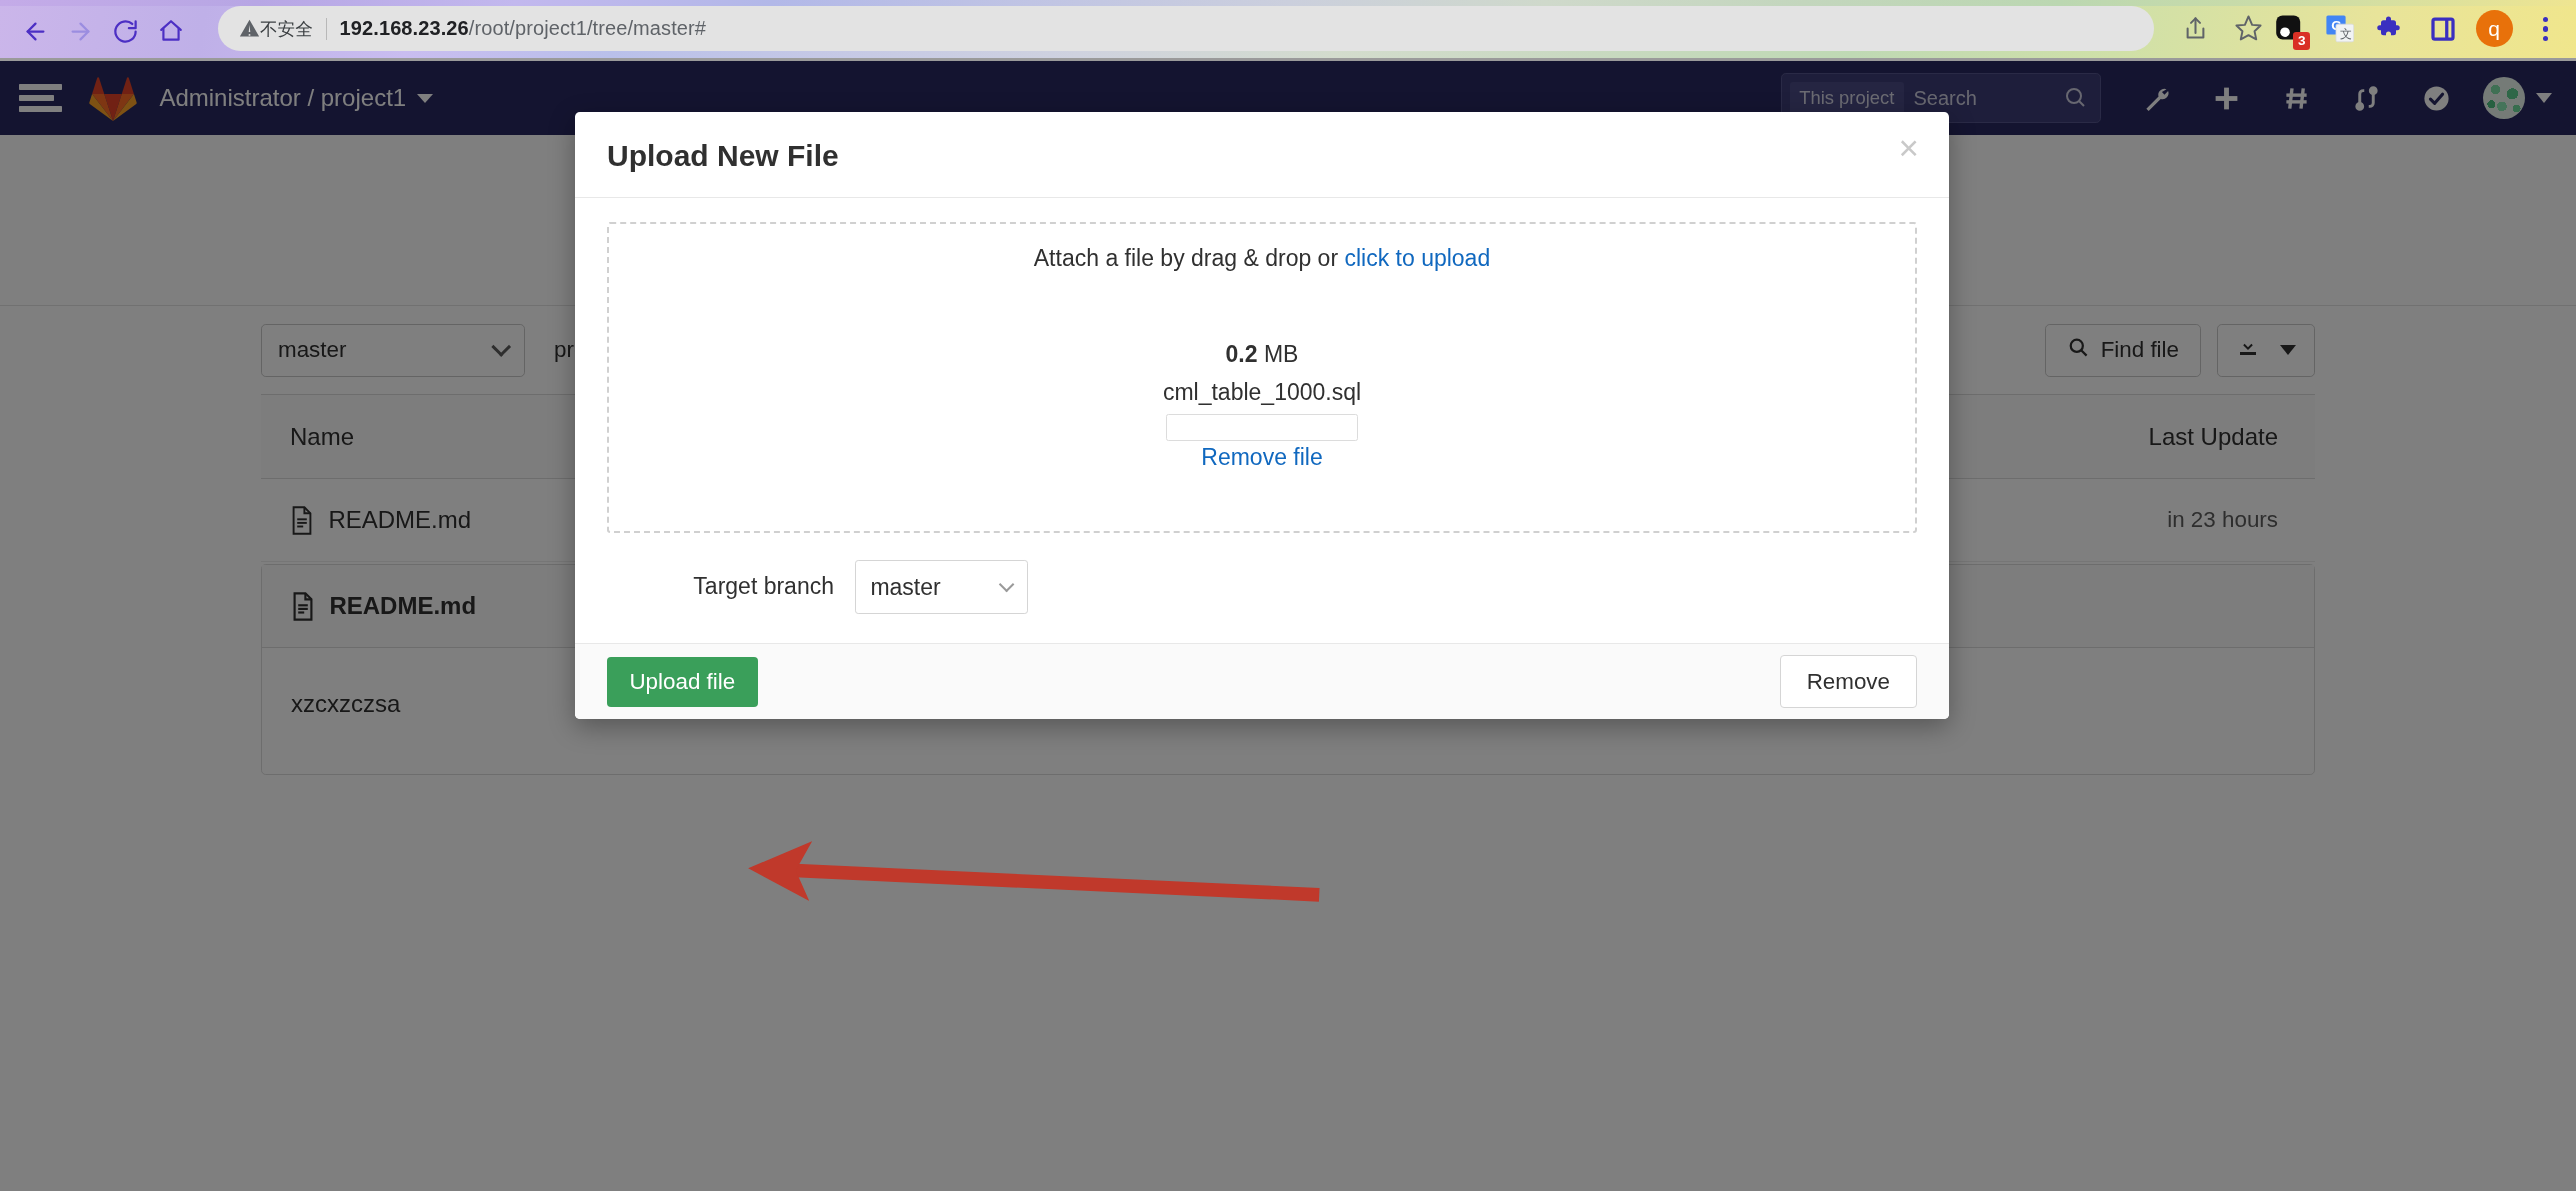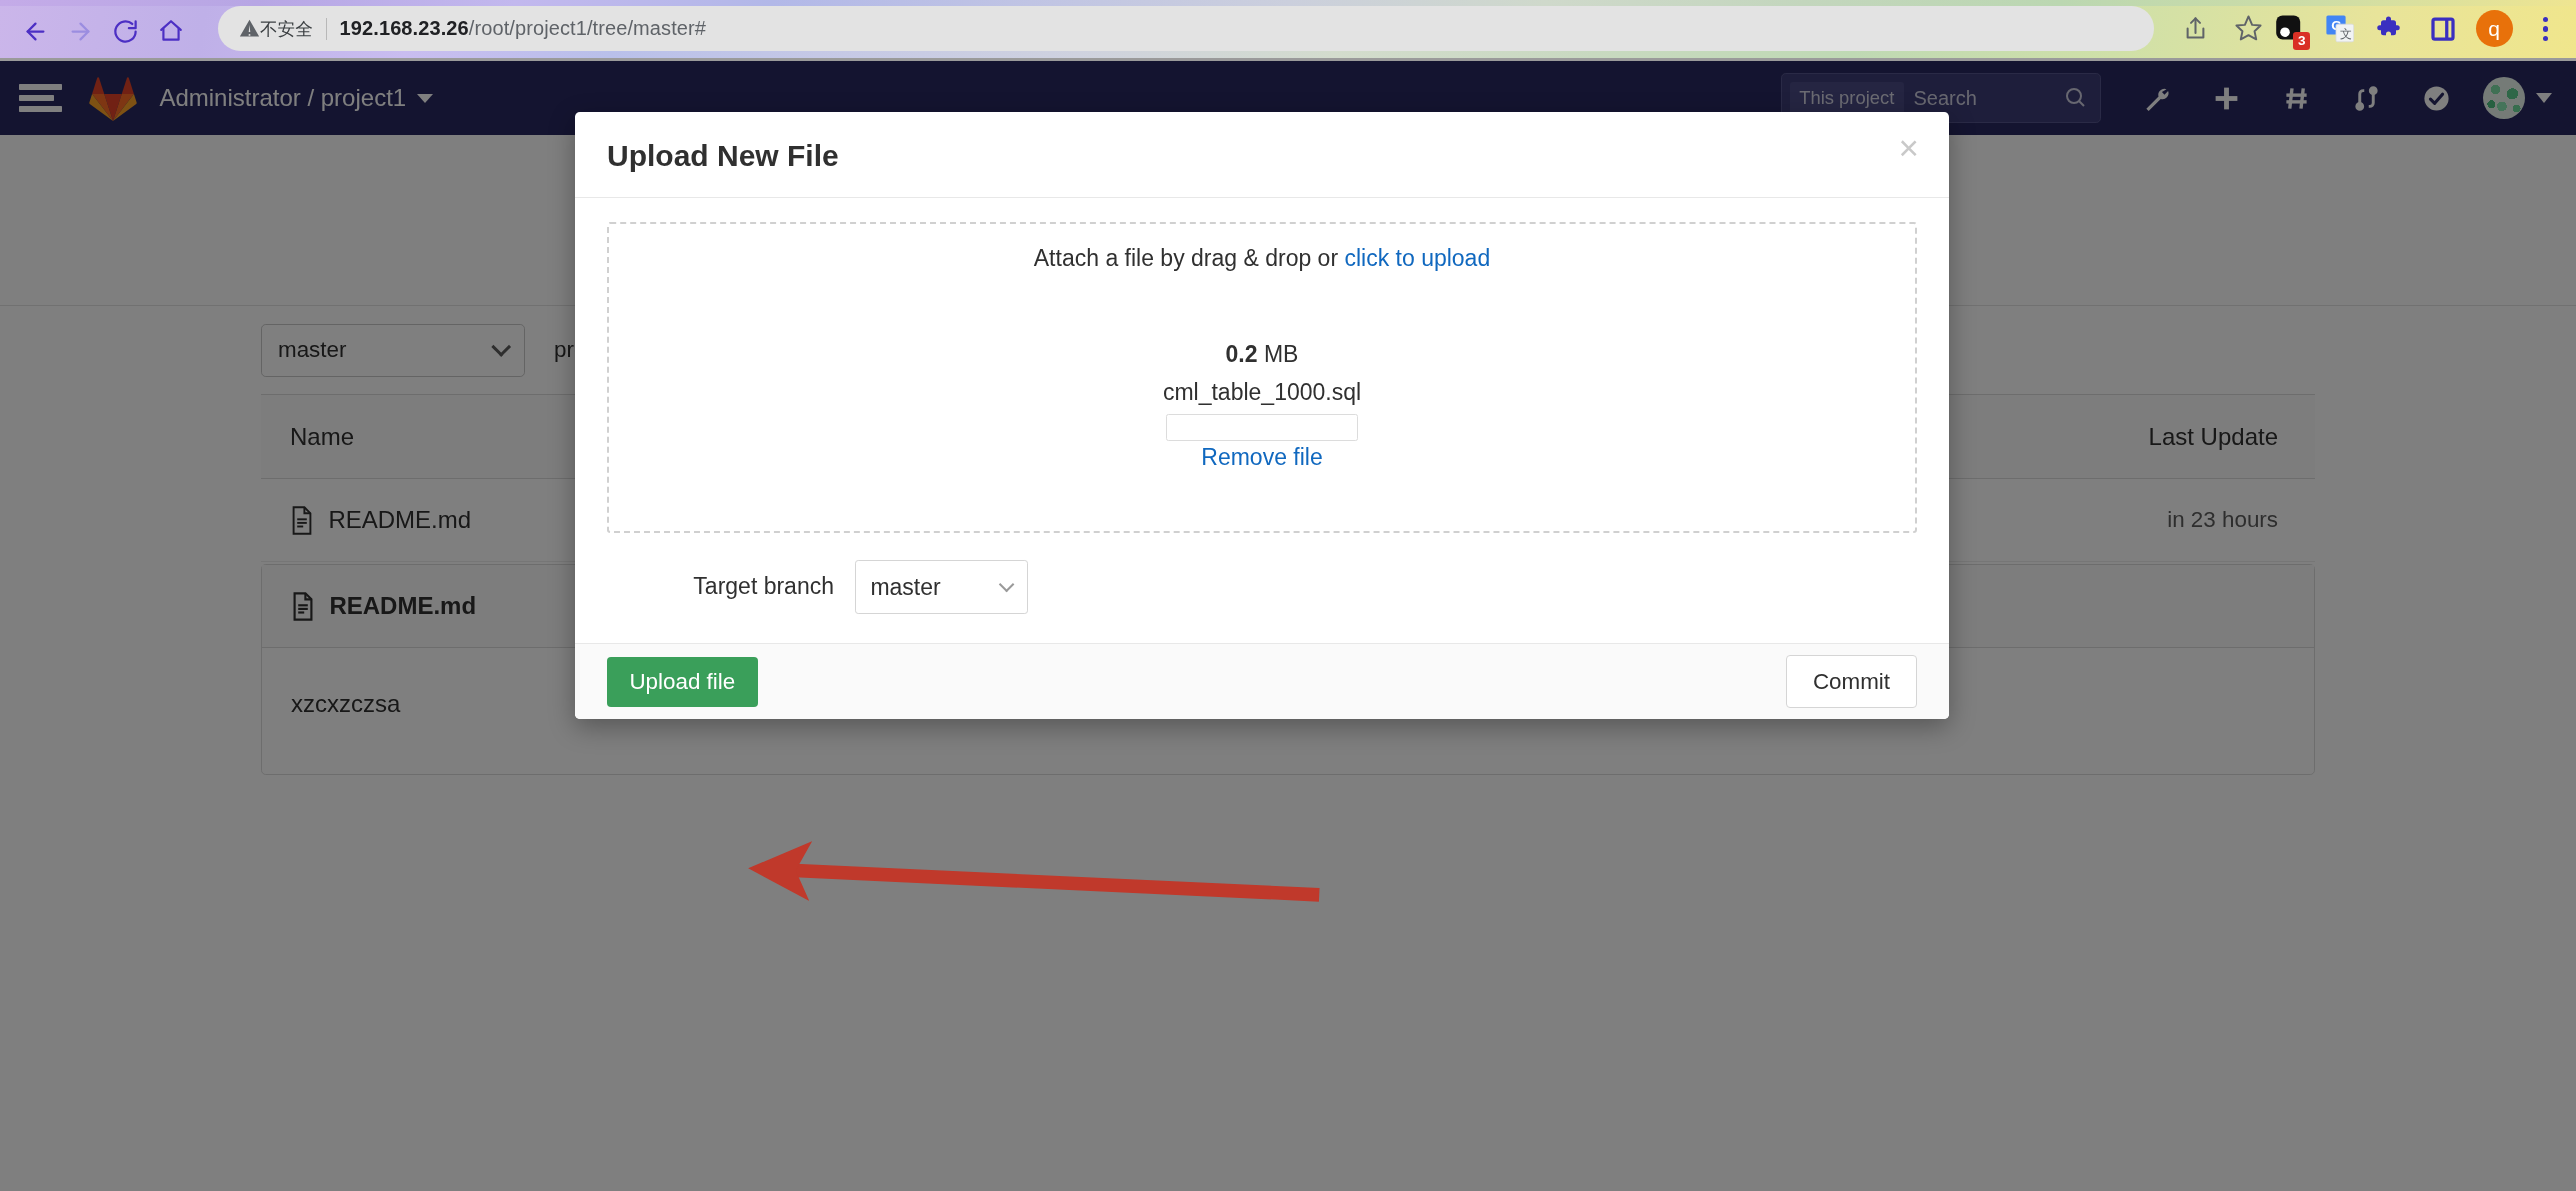--- a/index.html
+++ b/index.html
@@ -490,20 +490,40 @@
 
     <div class="gl-subnav"></div>
     <div class="gl-breadrow"></div>
 
     <div class="repo-toolbar">
       <div class="branch-select">
         <span>master</span>
         <span class="chev"></span>
       </div>
       <div class="breadcrumb-path">pro</div>
+      <div class="toolbar-right">
+        <div class="btn-outline">
+          <span>
+            <svg width="22.4" height="22.4" viewBox="0 0 24 24" fill="none" stroke="#303030" stroke-width="2.4">
+                <circle cx="10.5" cy="10.5" r="6.5"></circle>
+                <line x1="15.5" y1="15.5" x2="21" y2="21"></line>
+              </svg>
+          </span>
+          <span>Find file</span>
+        </div>
+        <div class="btn-outline sq">
+          <span>
+            <svg width="24" height="24" viewBox="0 0 24 24" fill="#303030">
+                <path d="M12 3v9.2l-3.4-3.4-1.4 1.4L12 15l4.8-4.8-1.4-1.4L12 12.2V3z"></path>
+                <path d="M4 17h16v3H4z"></path>
+              </svg>
+          </span>
+          <span style="display:inline-block;width:0;height:0;border-left:8.8px solid transparent;border-right:8.8px solid transparent;border-top:10.4px solid #303030;margin-left:9.6px;"></span>
+        </div>
+      </div>
     </div>
 
     <div class="file-table">
       <div class="ft-head">
         <div class="col-name">Name</div>
         <div class="col-upd">Last Update</div>
       </div>
       <div class="ft-row">
         <div class="fname">
           <span class="doc-ico">
@@ -565,21 +585,21 @@
         <div class="form-label">Target branch</div>
         <div class="branch-dd">
           <span>master</span>
           <span class="chev-sm"></span>
         </div>
       </div>
     </div>
 
     <div class="modal-footer">
       <button class="btn-upload">Upload file</button>
-      <button class="btn-cancel">Commit</button>
+      <button class="btn-cancel">Remove</button>
     </div>
   </div>
 
   <svg class="annot" viewBox="0 0 3218 1488" width="2576" height="1191">
     <defs>
       <marker id="ah" markerWidth="5" markerHeight="5" refX="3.1" refY="2.5" orient="auto" markerUnits="strokeWidth">
         <path d="M0,0.3 L4.6,2.5 L0,4.7 L1.1,2.5 z" fill="#c0392b"></path>
       </marker>
     </defs>
     <line x1="1648" y1="1118" x2="960" y2="1086" stroke="#c0392b" stroke-width="17" marker-end="url(#ah)"></line>

